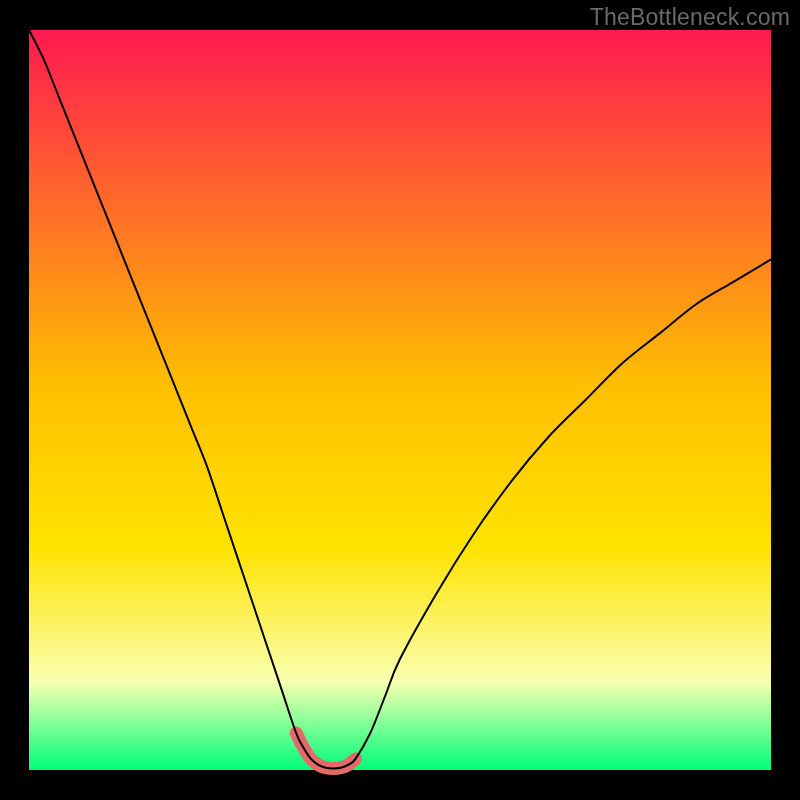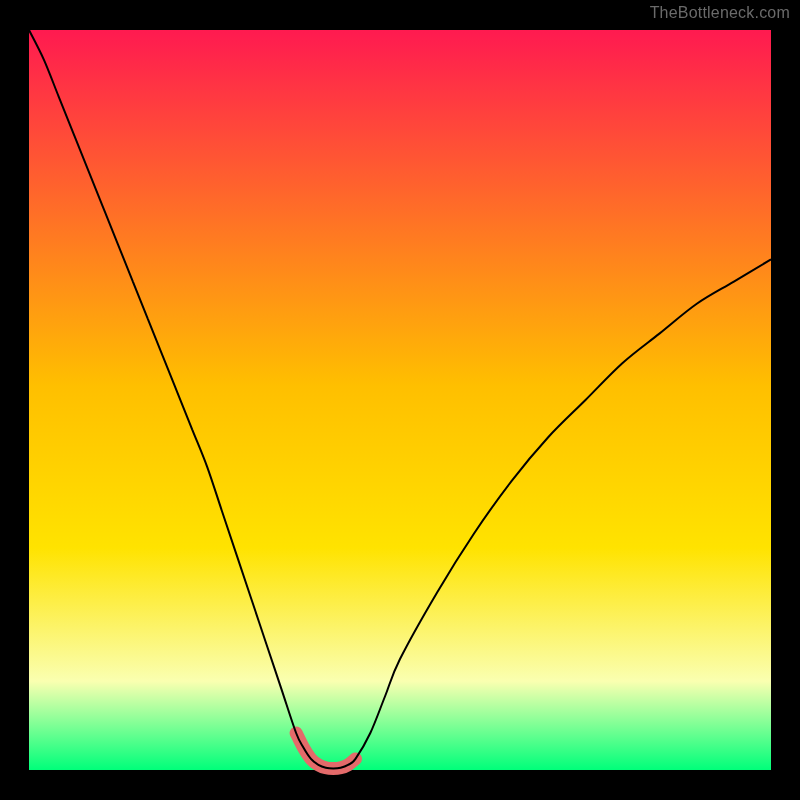--- a/index.html
+++ b/index.html
@@ -17,21 +17,21 @@
     left: 0;
     width: 800px;
     height: 800px;
     background: #000;
   }
   .watermark {
     position: absolute;
     top: 4px;
     right: 10px;
     color: #6a6a6a;
-    font-size: 16px;
+    font-size: 23px;
     font-weight: 500;
     letter-spacing: 0.2px;
     z-index: 30;
     user-select: none;
   }
   svg {
     position: absolute;
     top: 0;
     left: 0;
   }

